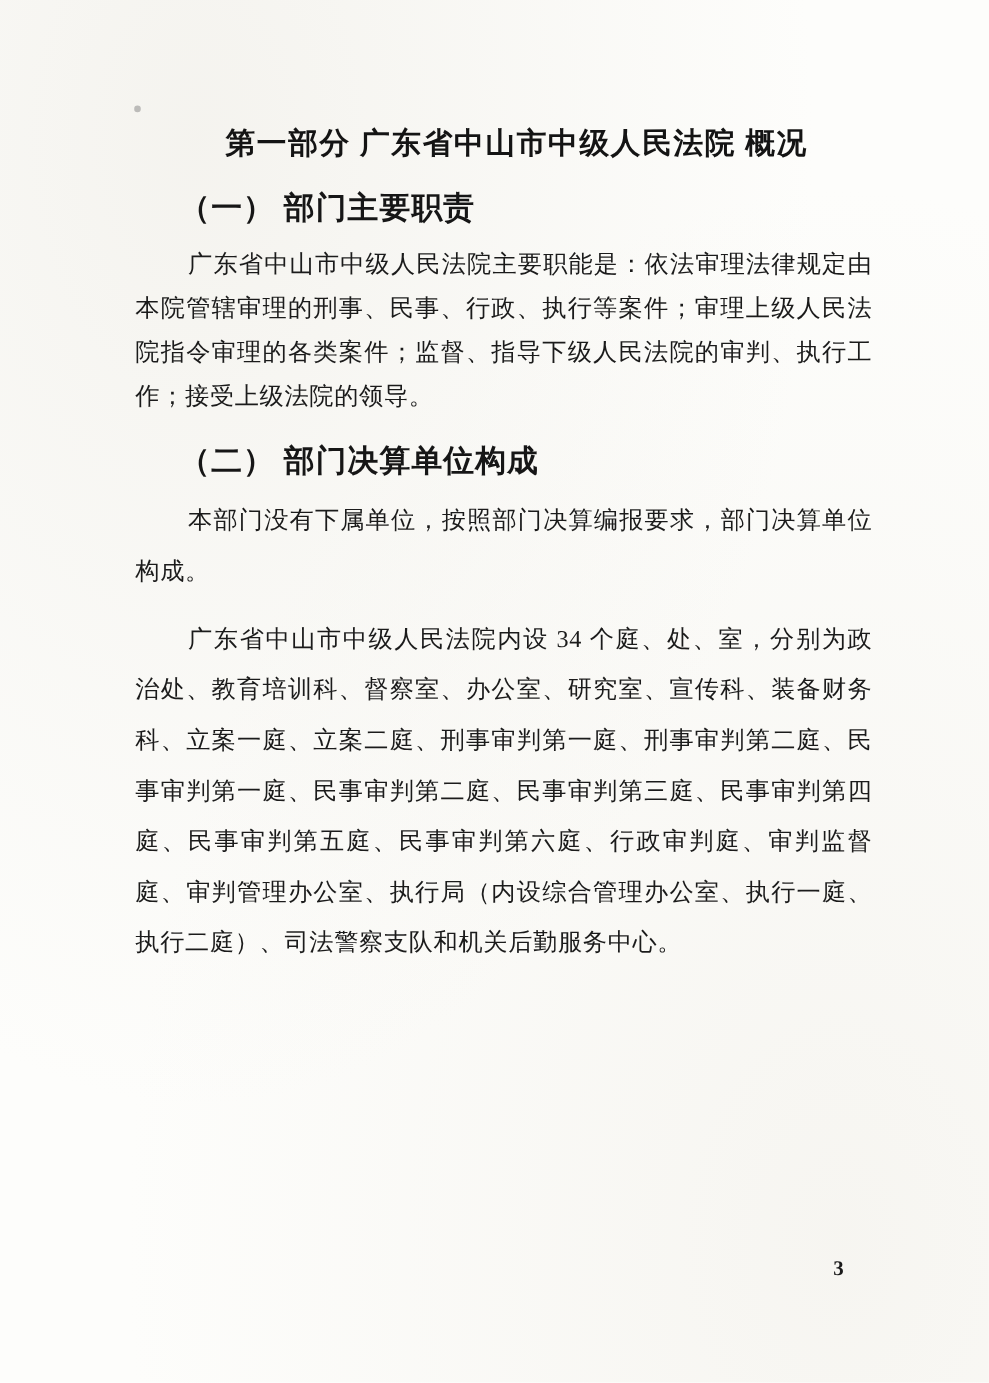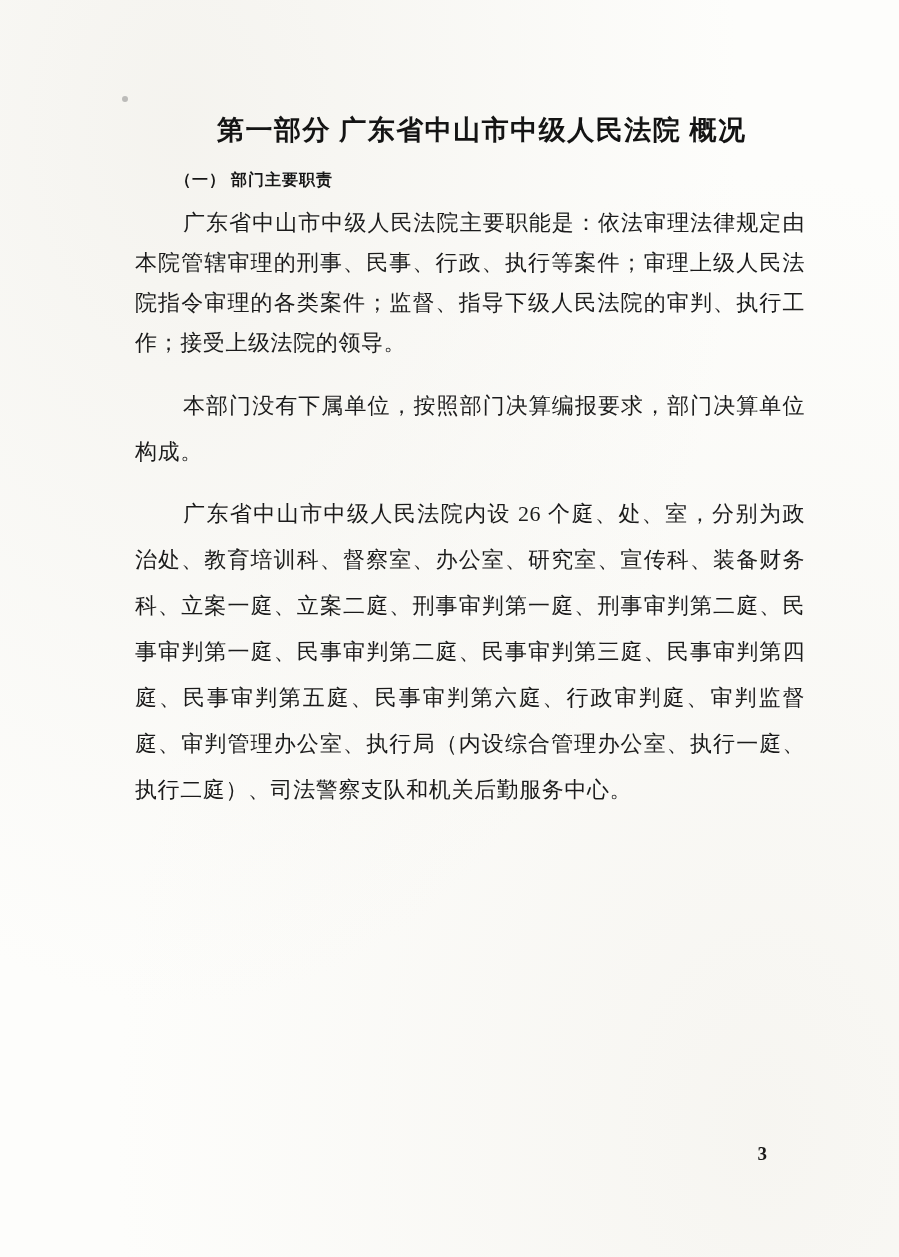--- a/index.html
+++ b/index.html
@@ -25,36 +25,36 @@
     content: "";
     position: absolute;
     inset: 0;
     background:
       radial-gradient(ellipse at 20% 10%, rgba(240,238,232,0.65) 0%, rgba(255,255,255,0) 55%),
       radial-gradient(ellipse at 85% 90%, rgba(242,240,234,0.6) 0%, rgba(255,255,255,0) 60%);
     pointer-events: none;
   }
   .content {
     position: absolute;
-    left: 135px;
+    left: 123px;
     top: 112px;
     width: 670px;
   }
   .doc-title {
     font-size: 27px;
     font-weight: bold;
     letter-spacing: 1.5px;
     color: #141414;
     text-align: left;
     margin: 0 0 22px 0;
     padding-left: 82px;
     white-space: nowrap;
   }
   .section-heading {
-    font-size: 16px;
+    font-size: 28px;
     font-weight: bold;
     letter-spacing: 1px;
     color: #161616;
     margin: 0 0 12px 0;
     padding-left: 40px;
   }
   .para {
     font-size: 22px;
     line-height: 40px;
     color: #1b1b1b;
@@ -99,22 +99,23 @@
   <div class="stray-mark"></div>
 
   <div class="content">
 
     <h1 class="doc-title">第一部分 广东省中山市中级人民法院 概况</h1>
 
     <h2 class="section-heading">（一） 部门主要职责</h2>
 
     <p class="para indent2 gap-medium">广东省中山市中级人民法院主要职能是：依法审理法律规定由本院管辖审理的刑事、民事、行政、执行等案件；审理上级人民法院指令审理的各类案件；监督、指导下级人民法院的审判、执行工作；接受上级法院的领导。</p>
 
+    <h2 class="section-heading">（二） 部门决算单位构成</h2>
 
     <p class="para indent2 block-loose gap-small">本部门没有下属单位，按照部门决算编报要求，部门决算单位构成。</p>
 
-    <p class="para indent2 block-loose">广东省中山市中级人民法院内设 26 个庭、处、室，分别为政治处、教育培训科、督察室、办公室、研究室、宣传科、装备财务科、立案一庭、立案二庭、刑事审判第一庭、刑事审判第二庭、民事审判第一庭、民事审判第二庭、民事审判第三庭、民事审判第四庭、民事审判第五庭、民事审判第六庭、行政审判庭、审判监督庭、审判管理办公室、执行局（内设综合管理办公室、执行一庭、执行二庭）、司法警察支队和机关后勤服务中心。</p>
+    <p class="para indent2 block-loose">广东省中山市中级人民法院内设 34 个庭、处、室，分别为政治处、教育培训科、督察室、办公室、研究室、宣传科、装备财务科、立案一庭、立案二庭、刑事审判第一庭、刑事审判第二庭、民事审判第一庭、民事审判第二庭、民事审判第三庭、民事审判第四庭、民事审判第五庭、民事审判第六庭、行政审判庭、审判监督庭、审判管理办公室、执行局（内设综合管理办公室、执行一庭、执行二庭）、司法警察支队和机关后勤服务中心。</p>
 
   </div>
 
   <div class="page-number">3</div>
 
 </div>
 
 </body></html>

